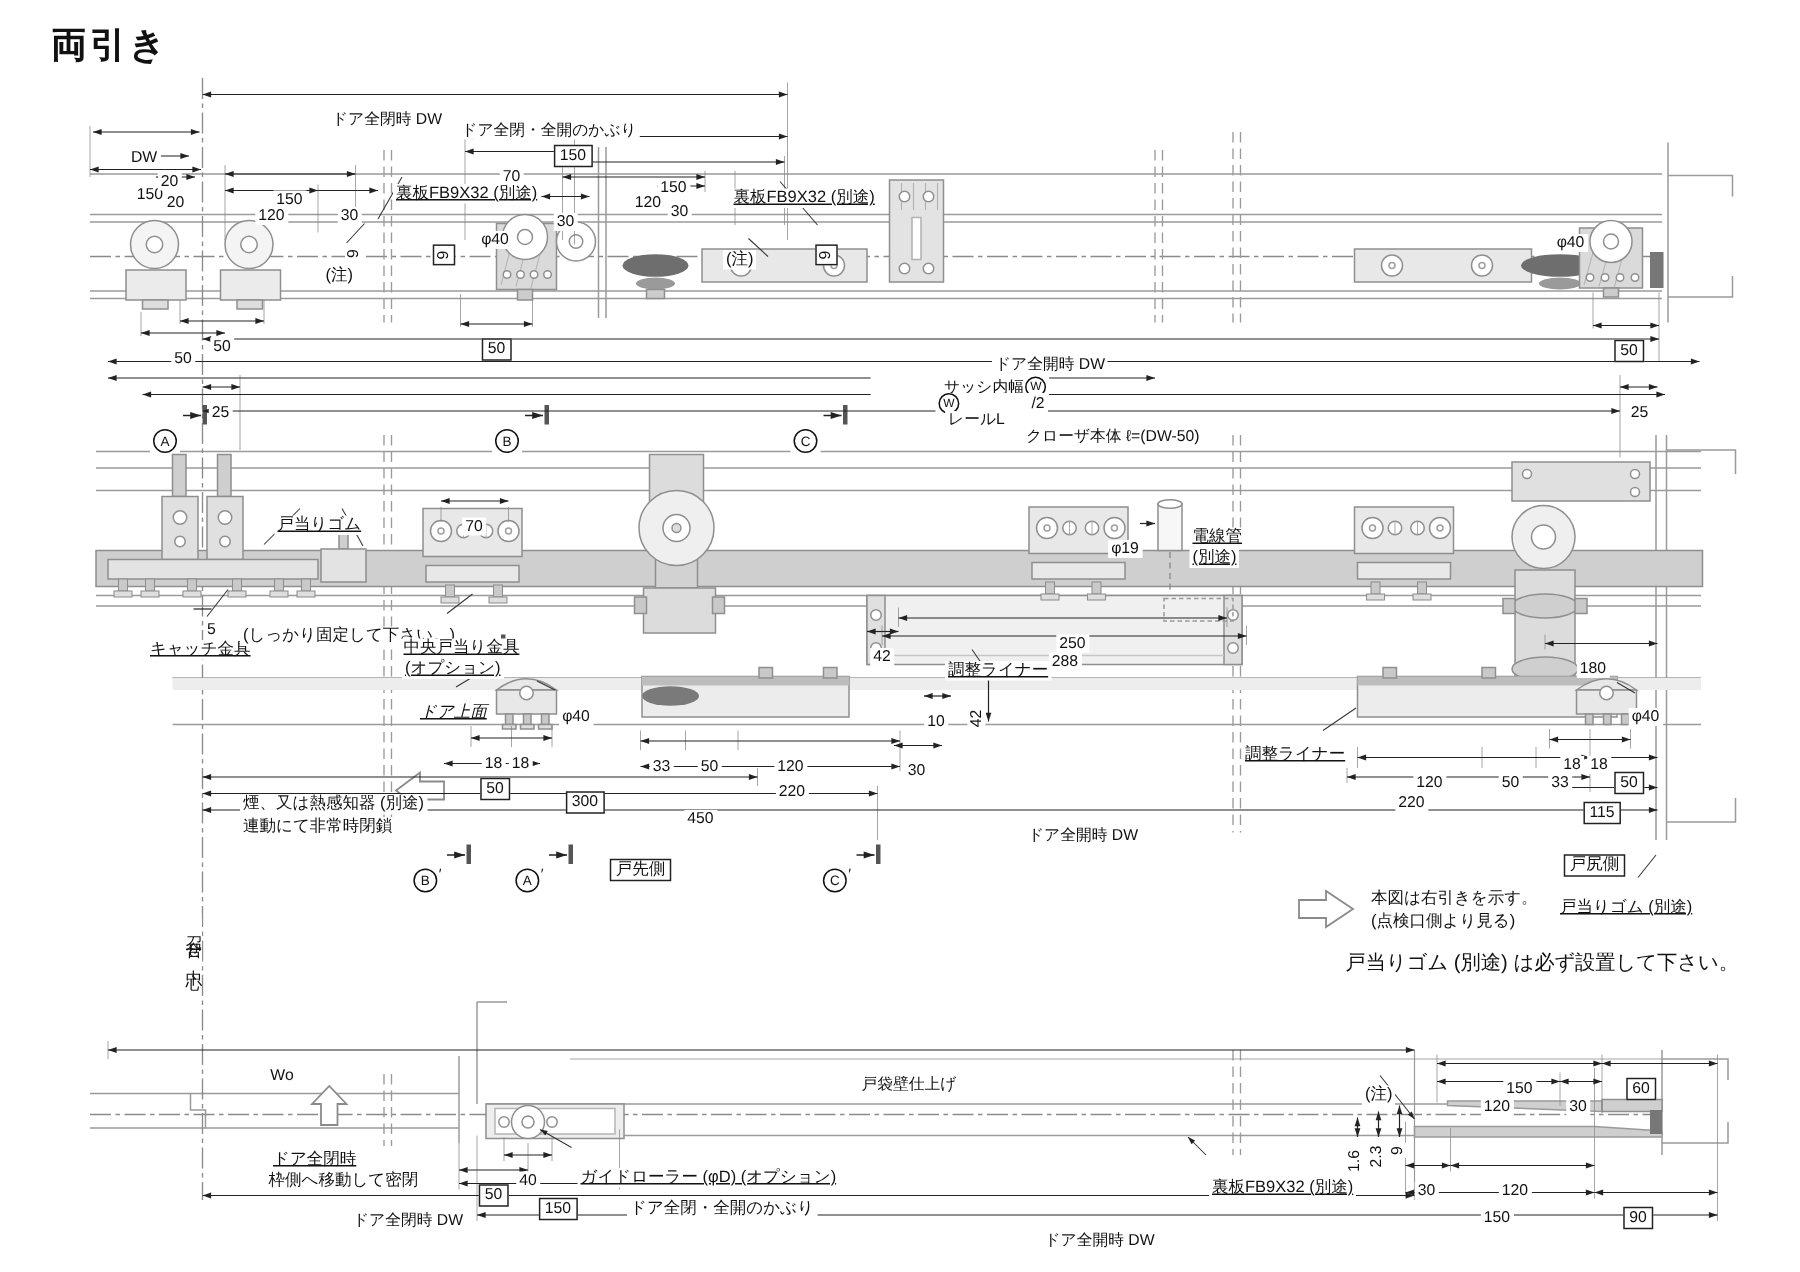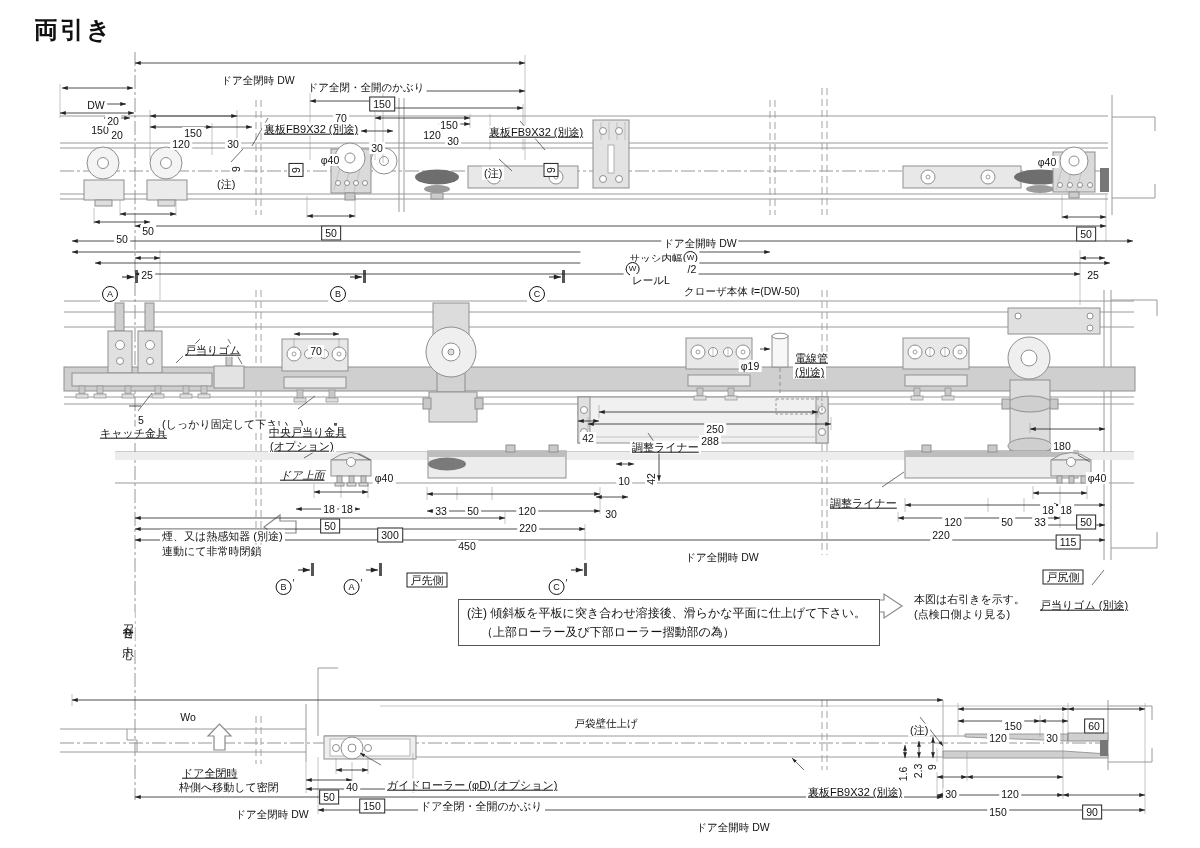--- a/index.html
+++ b/index.html
@@ -356,28 +356,25 @@
     <path d="M648,433 659,449"></path>
         <path d="M882,487 904,472"></path>
     <path d="M1092,585 1104,570"></path>
     <line x1="920" y1="717" x2="943" y2="746" marker-end="url(#ar)"></line>
     <line x1="804" y1="770" x2="792" y2="758" marker-end="url(#ar)"></line>
     <line x1="381" y1="765" x2="360" y2="753" marker-end="url(#ar)"></line>
   </g>
 </svg>
 
 <div id="title">両引き</div>
-<div id="note-box">
-  <div class="l1">(注) 傾斜板を平板に突き合わせ溶接後、滑らかな平面に仕上げて下さい。</div>
-  <div class="l2">（上部ローラー及び下部ローラー摺動部の為）</div>
-</div>
 <div id="view-note">
   <div>本図は右引きを示す。</div>
   <div>(点検口側より見る)</div>
 </div>
+<div id="message">戸当りゴム (別途) は必ず設置して下さい。</div>
 
 <div id="annot-layer">
       <div class="an d" style="left: 258px; top: 63px;">ドア全閉時 DW</div>
       <div class="an d" style="left: 366px; top: 70px;">ドア全閉・全開のかぶり</div>
       <div class="an d bx" style="left: 382px; top: 87px;">150</div>
       <div class="an d" style="left: 341px; top: 101px;">70</div>
       <div class="an d" style="left: 96px; top: 88px;">DW</div>
       <div class="an d" style="left: 100px; top: 113px;">150</div>
       <div class="an d" style="left: 113px; top: 104px;">20</div>
       <div class="an d" style="left: 117px; top: 118px;">20</div>

